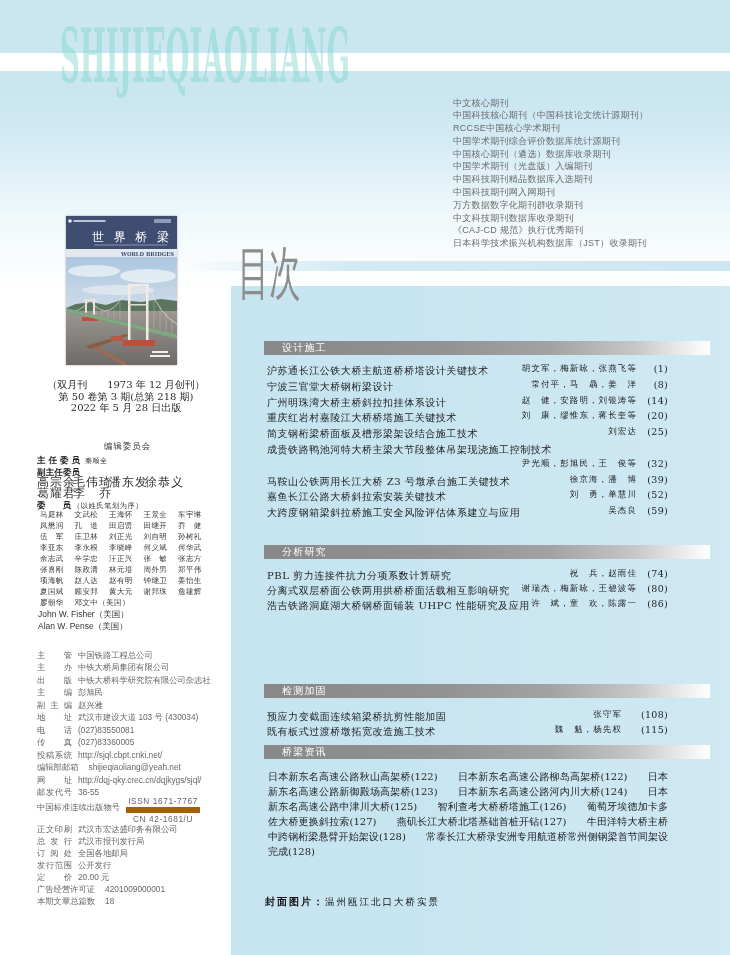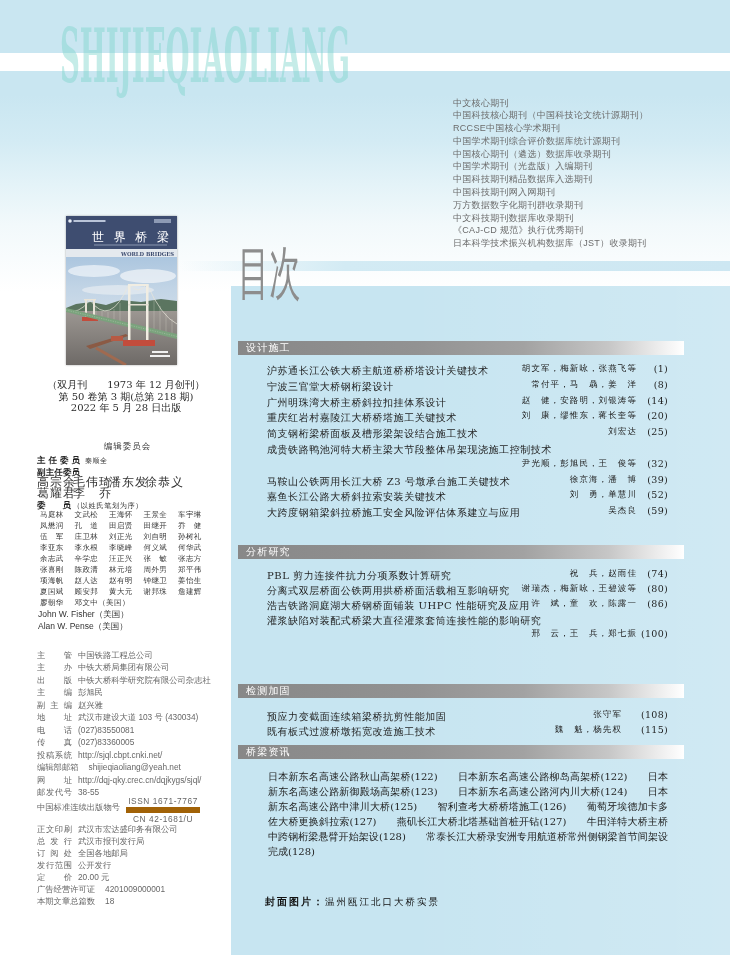--- a/index.html
+++ b/index.html
@@ -20,21 +20,21 @@
 #toc-heading{left:238px;top:244px;font-family:"DejaVu Serif",serif;font-size:58px;line-height:58px;color:#8d8d8d;transform:scaleX(.54);transform-origin:left top;white-space:nowrap}
 
 
 #panel{left:231px;top:286px;width:499px;height:669px;
  background:
   radial-gradient(ellipse 430px 560px at 780px 1010px,rgba(255,255,255,.26) 0%,rgba(255,255,255,.26) 72%,rgba(255,255,255,0) 73%),
   linear-gradient(to right,rgba(255,255,255,0) 35%,rgba(255,255,255,.16) 100%),
   #c7e5f1}
 
 
-.sec-head{position:absolute;left:238px;width:446px;height:14px;line-height:14px;padding-left:8px;font-size:10px;color:#ffffff;letter-spacing:1.2px;
+.sec-head{position:absolute;left:264px;width:446px;height:14px;line-height:14px;padding-left:18px;font-size:10px;color:#ffffff;letter-spacing:1.2px;
  background:linear-gradient(to right,#888888 0%,#929292 40%,#a2a2a2 64%,#c6c6c6 83%,#ececec 94%,#ffffff 100%)}
 
 
 .toc{position:absolute;left:267px;width:401px;font-family:"DejaVu Serif",serif;color:#1e1e1e}
 .entry{position:relative;height:var(--lh);line-height:var(--lh);white-space:nowrap}
 .entry.two{height:calc(var(--lh)*2)}
 .entry .t{font-size:10px;letter-spacing:.55px}
 .entry .a{position:absolute;top:0;right:31px;font-size:8.5px;letter-spacing:1.1px;color:#222}
 .entry .p{position:absolute;top:0;right:0;font-size:9.5px;letter-spacing:.3px}
 .entry.two .a,.entry.two .p{top:var(--lh)}
@@ -341,21 +341,20 @@
   <div class="entry"><span class="t">马鞍山公铁两用长江大桥 Z3 号墩承台施工关键技术</span><span class="a">徐京海，潘　博</span><span class="p">(39)</span></div>
   <div class="entry"><span class="t">嘉鱼长江公路大桥斜拉索安装关键技术</span><span class="a">刘　勇，单慧川</span><span class="p">(52)</span></div>
   <div class="entry"><span class="t">大跨度钢箱梁斜拉桥施工安全风险评估体系建立与应用</span><span class="a">吴杰良</span><span class="p">(59)</span></div>
 </div>
 
 <div class="sec-head" style="top:545px"><span>分析研究</span></div>
 <div class="toc" style="top:565.5px;--lh:15px">
   <div class="entry"><span class="t">PBL 剪力连接件抗力分项系数计算研究</span><span class="a">祝　兵，赵雨佳</span><span class="p">(74)</span></div>
   <div class="entry"><span class="t">分离式双层桥面公铁两用拱桥桥面活载相互影响研究</span><span class="a">谢瑞杰，梅新咏，王碧波等</span><span class="p">(80)</span></div>
   <div class="entry"><span class="t">浩吉铁路洞庭湖大桥钢桥面铺装 UHPC 性能研究及应用</span><span class="a">许　斌，童　欢，陈露一</span><span class="p">(86)</span></div>
-  <div class="entry two"><span class="t">灌浆缺陷对装配式桥梁大直径灌浆套筒连接性能的影响研究</span><span class="a">邢　云，王　兵，郑七振</span><span class="p">(100)</span></div>
 </div>
 
 <div class="sec-head" style="top:684px"><span>检测加固</span></div>
 <div class="toc narrow" style="top:706.5px;--lh:15px">
   <div class="entry"><span class="t">预应力变截面连续箱梁桥抗剪性能加固</span><span class="a">张守军</span><span class="p">(108)</span></div>
   <div class="entry"><span class="t">既有板式过渡桥墩拓宽改造施工技术</span><span class="a">魏　魁，杨先权</span><span class="p">(115)</span></div>
 </div>
 
 <div class="sec-head" style="top:745px"><span>桥梁资讯</span></div>
 <div id="news" class="abs">

